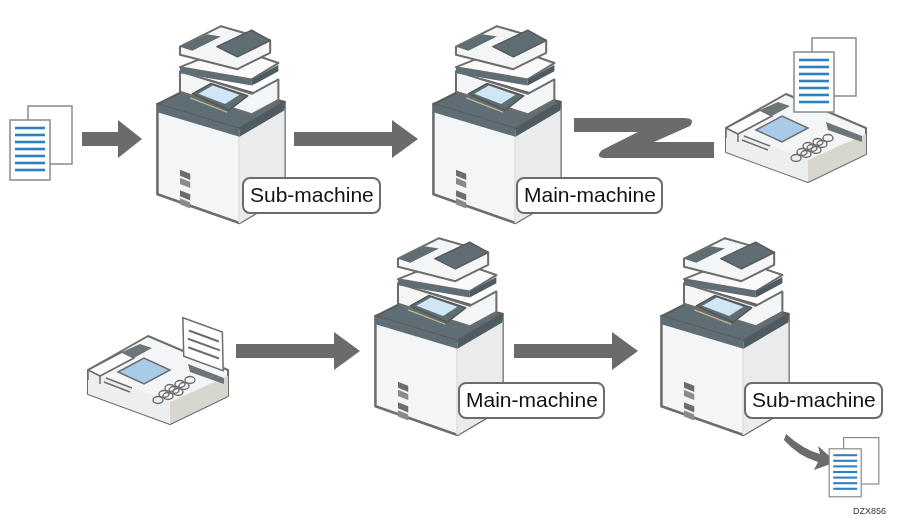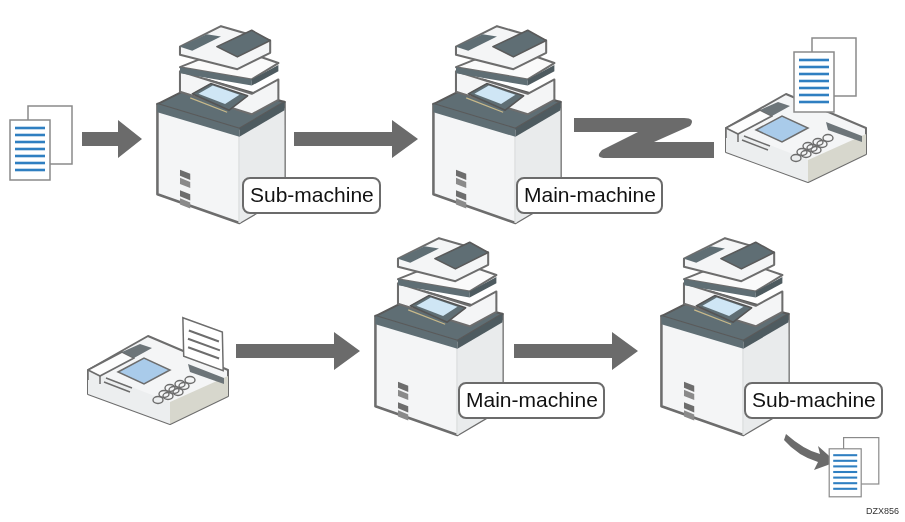--- a/index.html
+++ b/index.html
@@ -1,19 +1,19 @@
 <!DOCTYPE html>
 <html><head>
 <meta charset="utf-8">
 <style>
   html,body{margin:0;padding:0;background:#fff;}
   .canvas{position:relative;width:905px;height:522px;overflow:hidden;background:#fff;font-family:"Liberation Sans",sans-serif;}
   .abs{position:absolute;}
   .label{position:absolute;background:#fff;border:2px solid #6b6b6b;border-radius:8px;font-size:21px;color:#111;padding:3px 5px 4px 6px;white-space:nowrap;line-height:26px;}
-  .code{position:absolute;right:6px;bottom:6px;font-size:9px;color:#333;}
+  .code{position:absolute;right:19px;bottom:6px;font-size:9px;color:#333;}
 </style>
 </head>
 <body>
 
 <svg width="0" height="0" style="position:absolute">
   <defs>
     <symbol id="printer" viewBox="0 0 150 200">
 
       <path d="M12 82 L12 170 L92 198 L136 172 L136 80 Z" fill="#f4f5f6" stroke="#6d6d6d" stroke-width="2.5" stroke-linejoin="round"></path>
       <path d="M92 110 L92 198" stroke="#d8dadb" stroke-width="2"></path>

